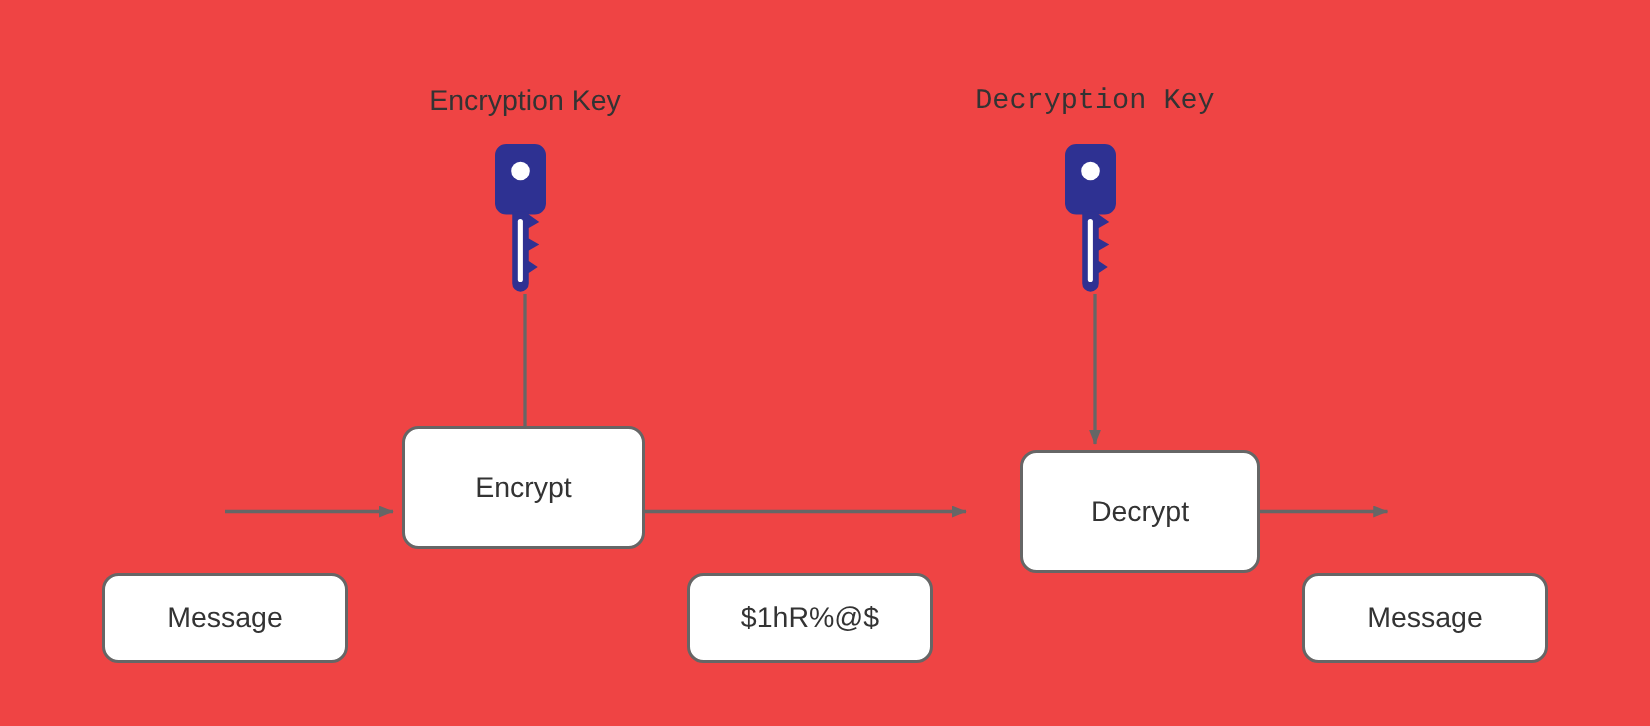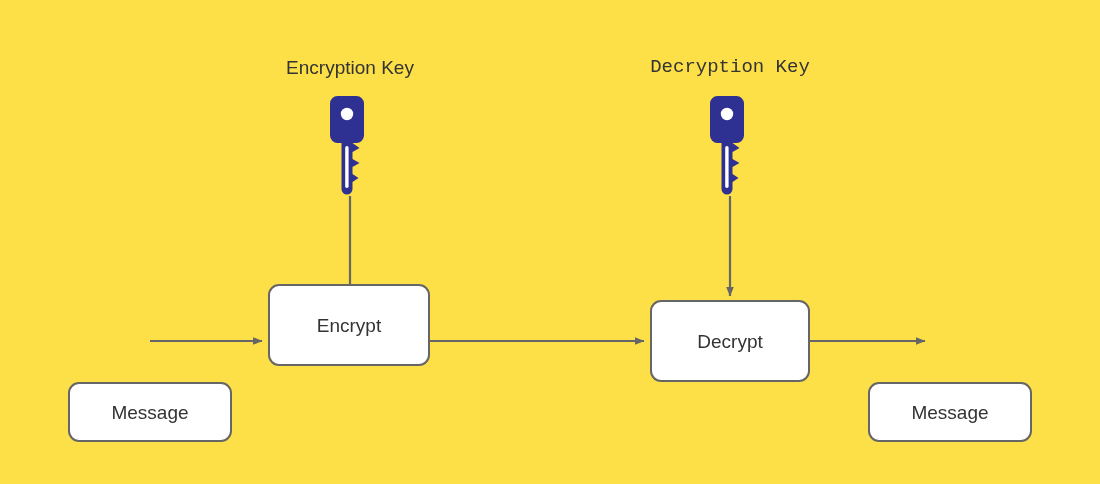--- a/index.html
+++ b/index.html
@@ -8,21 +8,21 @@
     padding: 0;
     background: #ffffff;
   }
   body {
     font-family: "Liberation Sans", sans-serif;
   }
   #canvas {
     position: relative;
     width: 1100px;
     height: 484px;
-    background: #fde047;
+    background: #ef4444;
     overflow: hidden;
   }
   .node-label {
     position: absolute;
     color: #333333;
     font-size: 19px;
     font-family: "Liberation Sans", sans-serif;
     text-align: center;
     white-space: nowrap;
     line-height: 1;
@@ -128,26 +128,29 @@
                L29.5,52 L22.5,47
                L22.5,45 Z" fill="#2E3192"></path>
       <rect x="15.2" y="50" width="3.4" height="42" rx="1.7" fill="#ffffff"></rect>
     </svg>
   </div>
 
   <div class="rbox" style="left:268px; top:284px; width:162px; height:82px;">
     <span class="rbox-text">Encrypt</span>
   </div>
 
-  <div class="rbox" style="left:650px; top:300px; width:160px; height:82px;">
+  <div class="rbox" style="left:680px; top:300px; width:160px; height:82px;">
     <span class="rbox-text">Decrypt</span>
   </div>
 
   <div class="rbox" style="left:68px; top:382px; width:164px; height:60px;">
     <span class="rbox-text">Message</span>
   </div>
 
+  <div class="rbox" style="left:458px; top:382px; width:164px; height:60px;">
+    <span class="rbox-text">$1hR%@$</span>
+  </div>
 
   <div class="rbox" style="left:868px; top:382px; width:164px; height:60px;">
     <span class="rbox-text">Message</span>
   </div>
 
 </div>
 
 </body></html>

